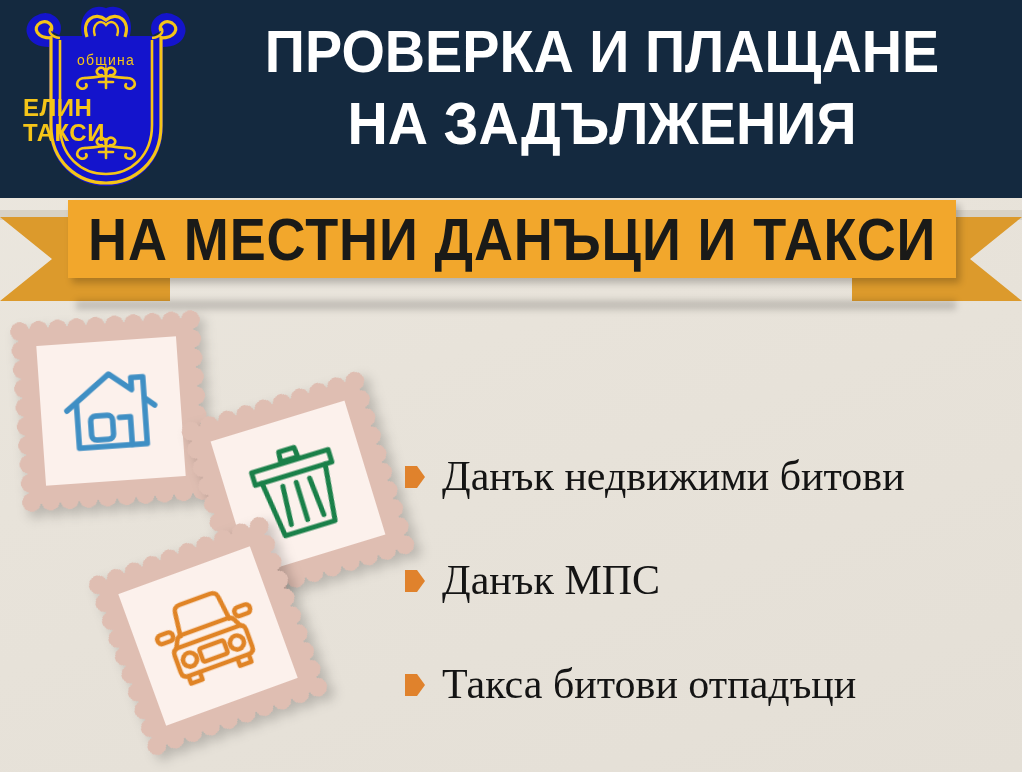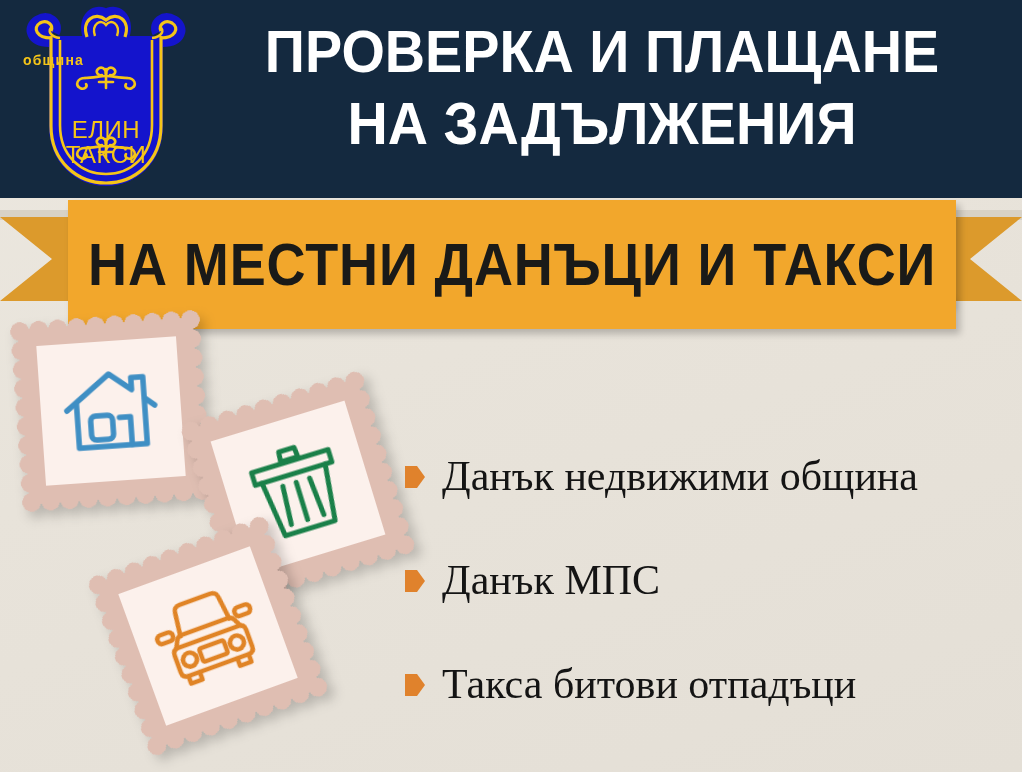--- a/index.html
+++ b/index.html
@@ -60,36 +60,35 @@
     position: absolute;
     left: 0; top: 0;
     width: 166px;
     height: 182px;
     pointer-events: none;
   }
   .logo-obshtina {
     position: absolute;
     left: 0; top: 46px;
     width: 166px;
+    text-align: center;
     color: #f5c518;
     font-size: 14px;
-    font-weight: bold;
+    font-weight: normal;
     letter-spacing: 1.2px;
   }
   .logo-name {
     position: absolute;
     left: 0; top: 89px;
     width: 166px;
-    text-align: center;
     color: #f5c518;
     font-size: 24px;
-    font-weight: normal;
+    font-weight: bold;
     line-height: 25px;
     letter-spacing: 0.5px;
-    margin-top: 22px;
   }
 
   
   .ribbon { position: absolute; left: 0; top: 196px; width: 1022px; height: 118px; }
   .ribbon-tail {
     position: absolute;
     top: 21px;
     width: 170px;
     height: 84px;
     background: #dc9a2c;
@@ -110,21 +109,21 @@
     left: 76px; top: 104px;
     width: 880px; height: 10px;
     background: rgba(0,0,0,0.16);
     filter: blur(3px);
   }
   .ribbon-main {
     position: absolute;
     left: 68px;
     top: 4px;
     width: 888px;
-    height: 129px;
+    height: 78px;
     background: #f2a72c;
     box-shadow: 4px 5px 7px rgba(0,0,0,0.22);
     display: flex;
     align-items: center;
     justify-content: center;
   }
   .ribbon-text {
     color: #1a1a18;
     font-family: "Liberation Sans Narrow", "Liberation Sans", sans-serif;
     font-weight: bold;
@@ -327,21 +326,21 @@
   </div>
 
   <div class="bullet-list">
 
     <div class="bullet-item">
       <span class="bullet-marker">
         <svg width="22" height="26" viewBox="0 0 22 26">
           <path d="M1 2 L13 2 L21 13 L13 24 L1 24 Z" fill="#e0822c"></path>
         </svg>
       </span>
-      <span class="bullet-label">Данък недвижими община</span>
+      <span class="bullet-label">Данък недвижими битови</span>
     </div>
 
     <div class="bullet-item">
       <span class="bullet-marker">
         <svg width="22" height="26" viewBox="0 0 22 26">
           <path d="M1 2 L13 2 L21 13 L13 24 L1 24 Z" fill="#e0822c"></path>
         </svg>
       </span>
       <span class="bullet-label">Данък МПС</span>
     </div>

